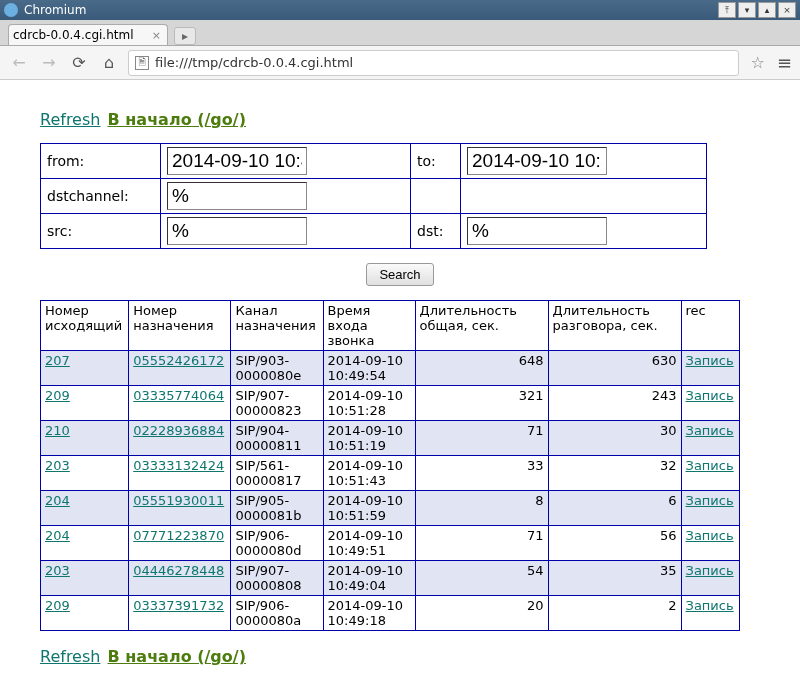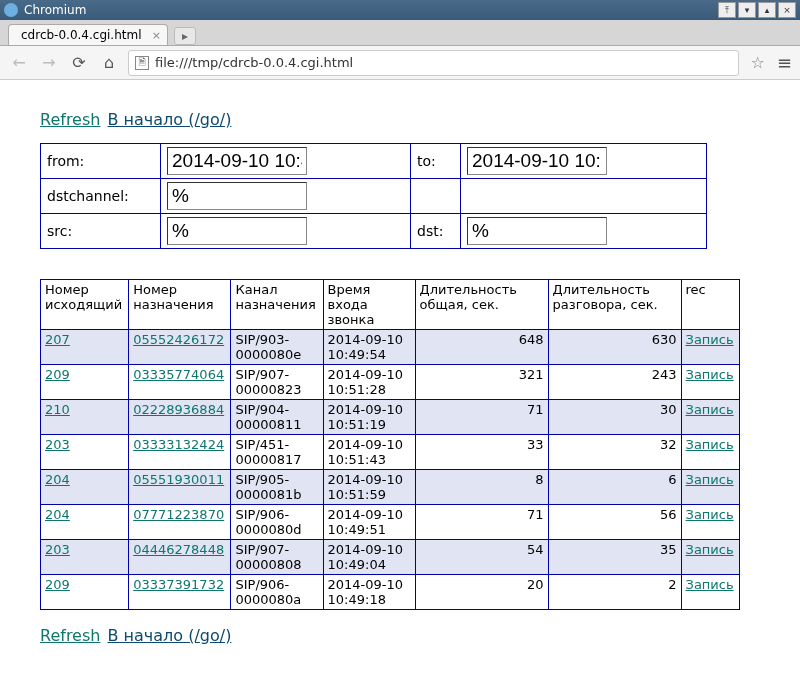--- a/index.html
+++ b/index.html
@@ -7,42 +7,42 @@
     
     
     .titlebar { height: 20px; background: linear-gradient(#4a6a8a, #3a5a7a); color: #fff; display: flex; align-items: center; padding: 0 4px; font-size: 12px; }
     .titlebar-icon { width: 14px; height: 14px; background: #6bb0e0; border-radius: 50%; margin-right: 6px; display: inline-block; }
     .titlebar-title { flex: 1; }
     .titlebar-buttons { display: flex; gap: 2px; }
     .titlebar-btn { width: 18px; height: 16px; background: #eee; border: 1px solid #999; font-size: 9px; display: flex; align-items: center; justify-content: center; color: #333; }
     
     
     .tabstrip { height: 26px; background: #d6d6d6; display: flex; align-items: flex-end; padding-left: 8px; border-bottom: 1px solid #aaa; }
-    .tab { background: #f7f7f7; border: 1px solid #aaa; border-bottom: none; border-radius: 4px 4px 0 0; padding: 3px 24px 3px 12px; font-size: 12px; position: relative; min-width: 160px; }
+    .tab { background: #f7f7f7; border: 1px solid #aaa; border-bottom: none; border-radius: 4px 4px 0 0; padding: 3px 24px 3px 4px; font-size: 12px; position: relative; min-width: 160px; }
     .tab-close { position: absolute; right: 6px; top: 4px; font-size: 11px; color: #888; }
     .newtab { width: 22px; height: 18px; background: #e8e8e8; border: 1px solid #bbb; border-radius: 3px; margin-left: 6px; font-size: 12px; display: flex; align-items: center; justify-content: center; color: #666; }
     
     
     .toolbar { height: 34px; background: #f5f5f5; border-bottom: 1px solid #ccc; display: flex; align-items: center; padding: 0 8px; gap: 8px; }
     .nav-btn { width: 22px; height: 22px; display: flex; align-items: center; justify-content: center; color: #555; font-size: 16px; }
     .nav-btn.disabled { color: #bbb; }
     .omnibox { flex: 1; height: 26px; border: 1px solid #ccc; border-radius: 3px; background: #fff; display: flex; align-items: center; padding: 0 6px; font-size: 13px; color: #333; }
     .omnibox-icon { width: 14px; height: 14px; border: 1px solid #888; margin-right: 6px; font-size: 9px; display: flex; align-items: center; justify-content: center; }
     .star-icon { font-size: 16px; color: #888; margin: 0 4px; }
     .menu-icon { font-size: 18px; color: #555; }
     
     
     .page { padding: 30px 40px; }
     a { color: #0f766e; text-decoration: underline; }
-    a:visited, a.visited { color: #0c4a6e; }
+    a:visited, a.visited { color: #4d7c0f; font-weight: bold; }
     .toplinks { margin-bottom: 14px; font-size: 16px; }
     .toplinks a { margin-right: 2px; }
     
     
-    .filter-table { border-collapse: collapse; width: 667px; margin-bottom: 30px; }
+    .filter-table { border-collapse: collapse; width: 667px; margin-bottom: 14px; }
     .filter-table td { border: 1px solid #00a; padding: 3px 6px; vertical-align: middle; background: #fff; font-size: 14px; }
     .filter-table input[type=text] { border: 1px inset #888; padding: 2px 4px; font-size: 19px; width: 140px; background: #fff; }
     .lab-wide { width: 120px; }
     .inp-wide { width: 250px; }
     .lab-narrow { width: 50px; }
     
     .search-row { text-align: center; margin-bottom: 14px; }
     .search-btn { padding: 3px 12px; font-size: 13px; border: 1px solid #999; background: linear-gradient(#fafafa,#e0e0e0); border-radius: 3px; }
     
     
@@ -118,20 +118,23 @@
     </tr>
     <tr>
       <td>src:</td>
       <td><input type="text" value="%" style=""></td>
       <td>dst:</td>
       <td><input type="text" value="%" style=""></td>
     </tr>
   </tbody>
     </table>
 
+  <div class="search-row">
+    <button class="search-btn">Search</button>
+  </div>
 
   <table class="data-table">
     <thead>
       <tr>
         <th class="col-src">Номер исходящий</th>
         <th class="col-dst">Номер назначения</th>
         <th class="col-chan">Канал назначения</th>
         <th class="col-time">Время входа звонка</th>
         <th class="col-dur1">Длительность общая, сек.</th>
         <th class="col-dur2">Длительность разговора, сек.</th>
@@ -162,21 +165,21 @@
           <td><a href="#">02228936884</a></td>
           <td>SIP/904-00000811</td>
           <td>2014-09-10 10:51:19</td>
           <td class="num">71</td>
           <td class="num">30</td>
           <td><a href="#">Запись</a></td>
         </tr>
         <tr class="even">
           <td><a href="#">203</a></td>
           <td><a href="#">03333132424</a></td>
-          <td>SIP/451-00000817</td>
+          <td>SIP/561-00000817</td>
           <td>2014-09-10 10:51:43</td>
           <td class="num">33</td>
           <td class="num">32</td>
           <td><a href="#">Запись</a></td>
         </tr>
         <tr class="odd">
           <td><a href="#">204</a></td>
           <td><a href="#">05551930011</a></td>
           <td>SIP/905-0000081b</td>
           <td>2014-09-10 10:51:59</td>

